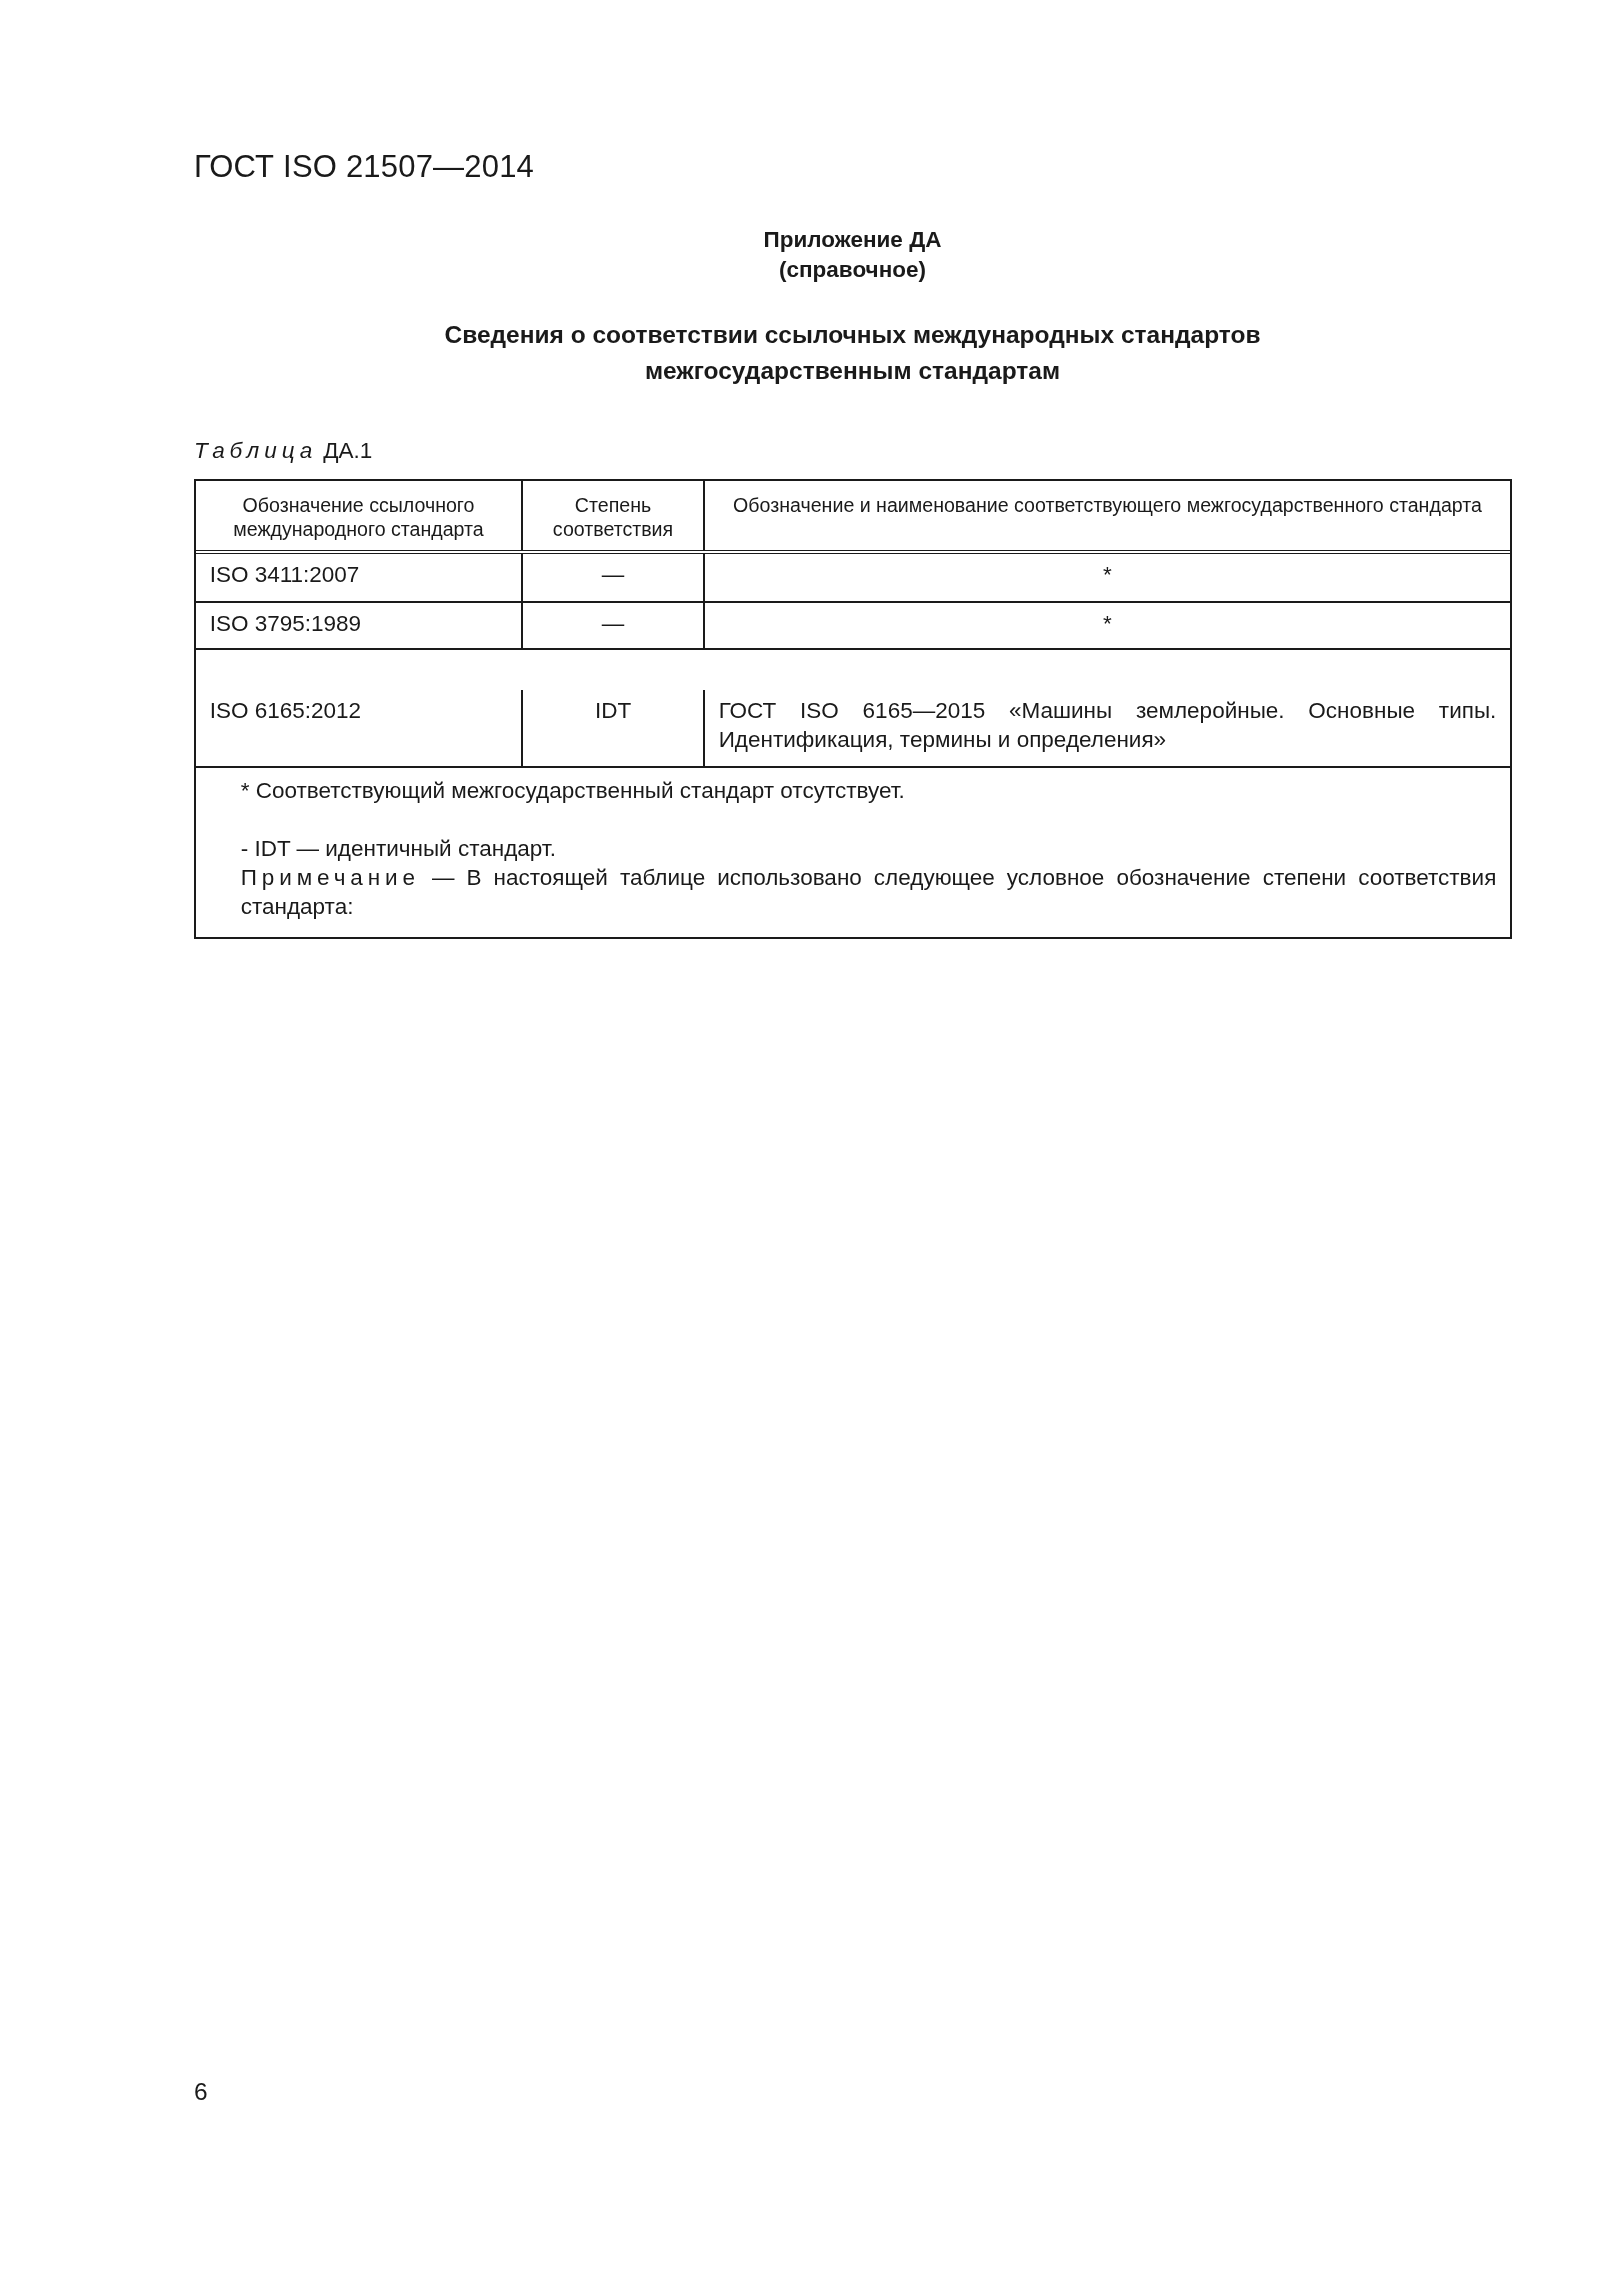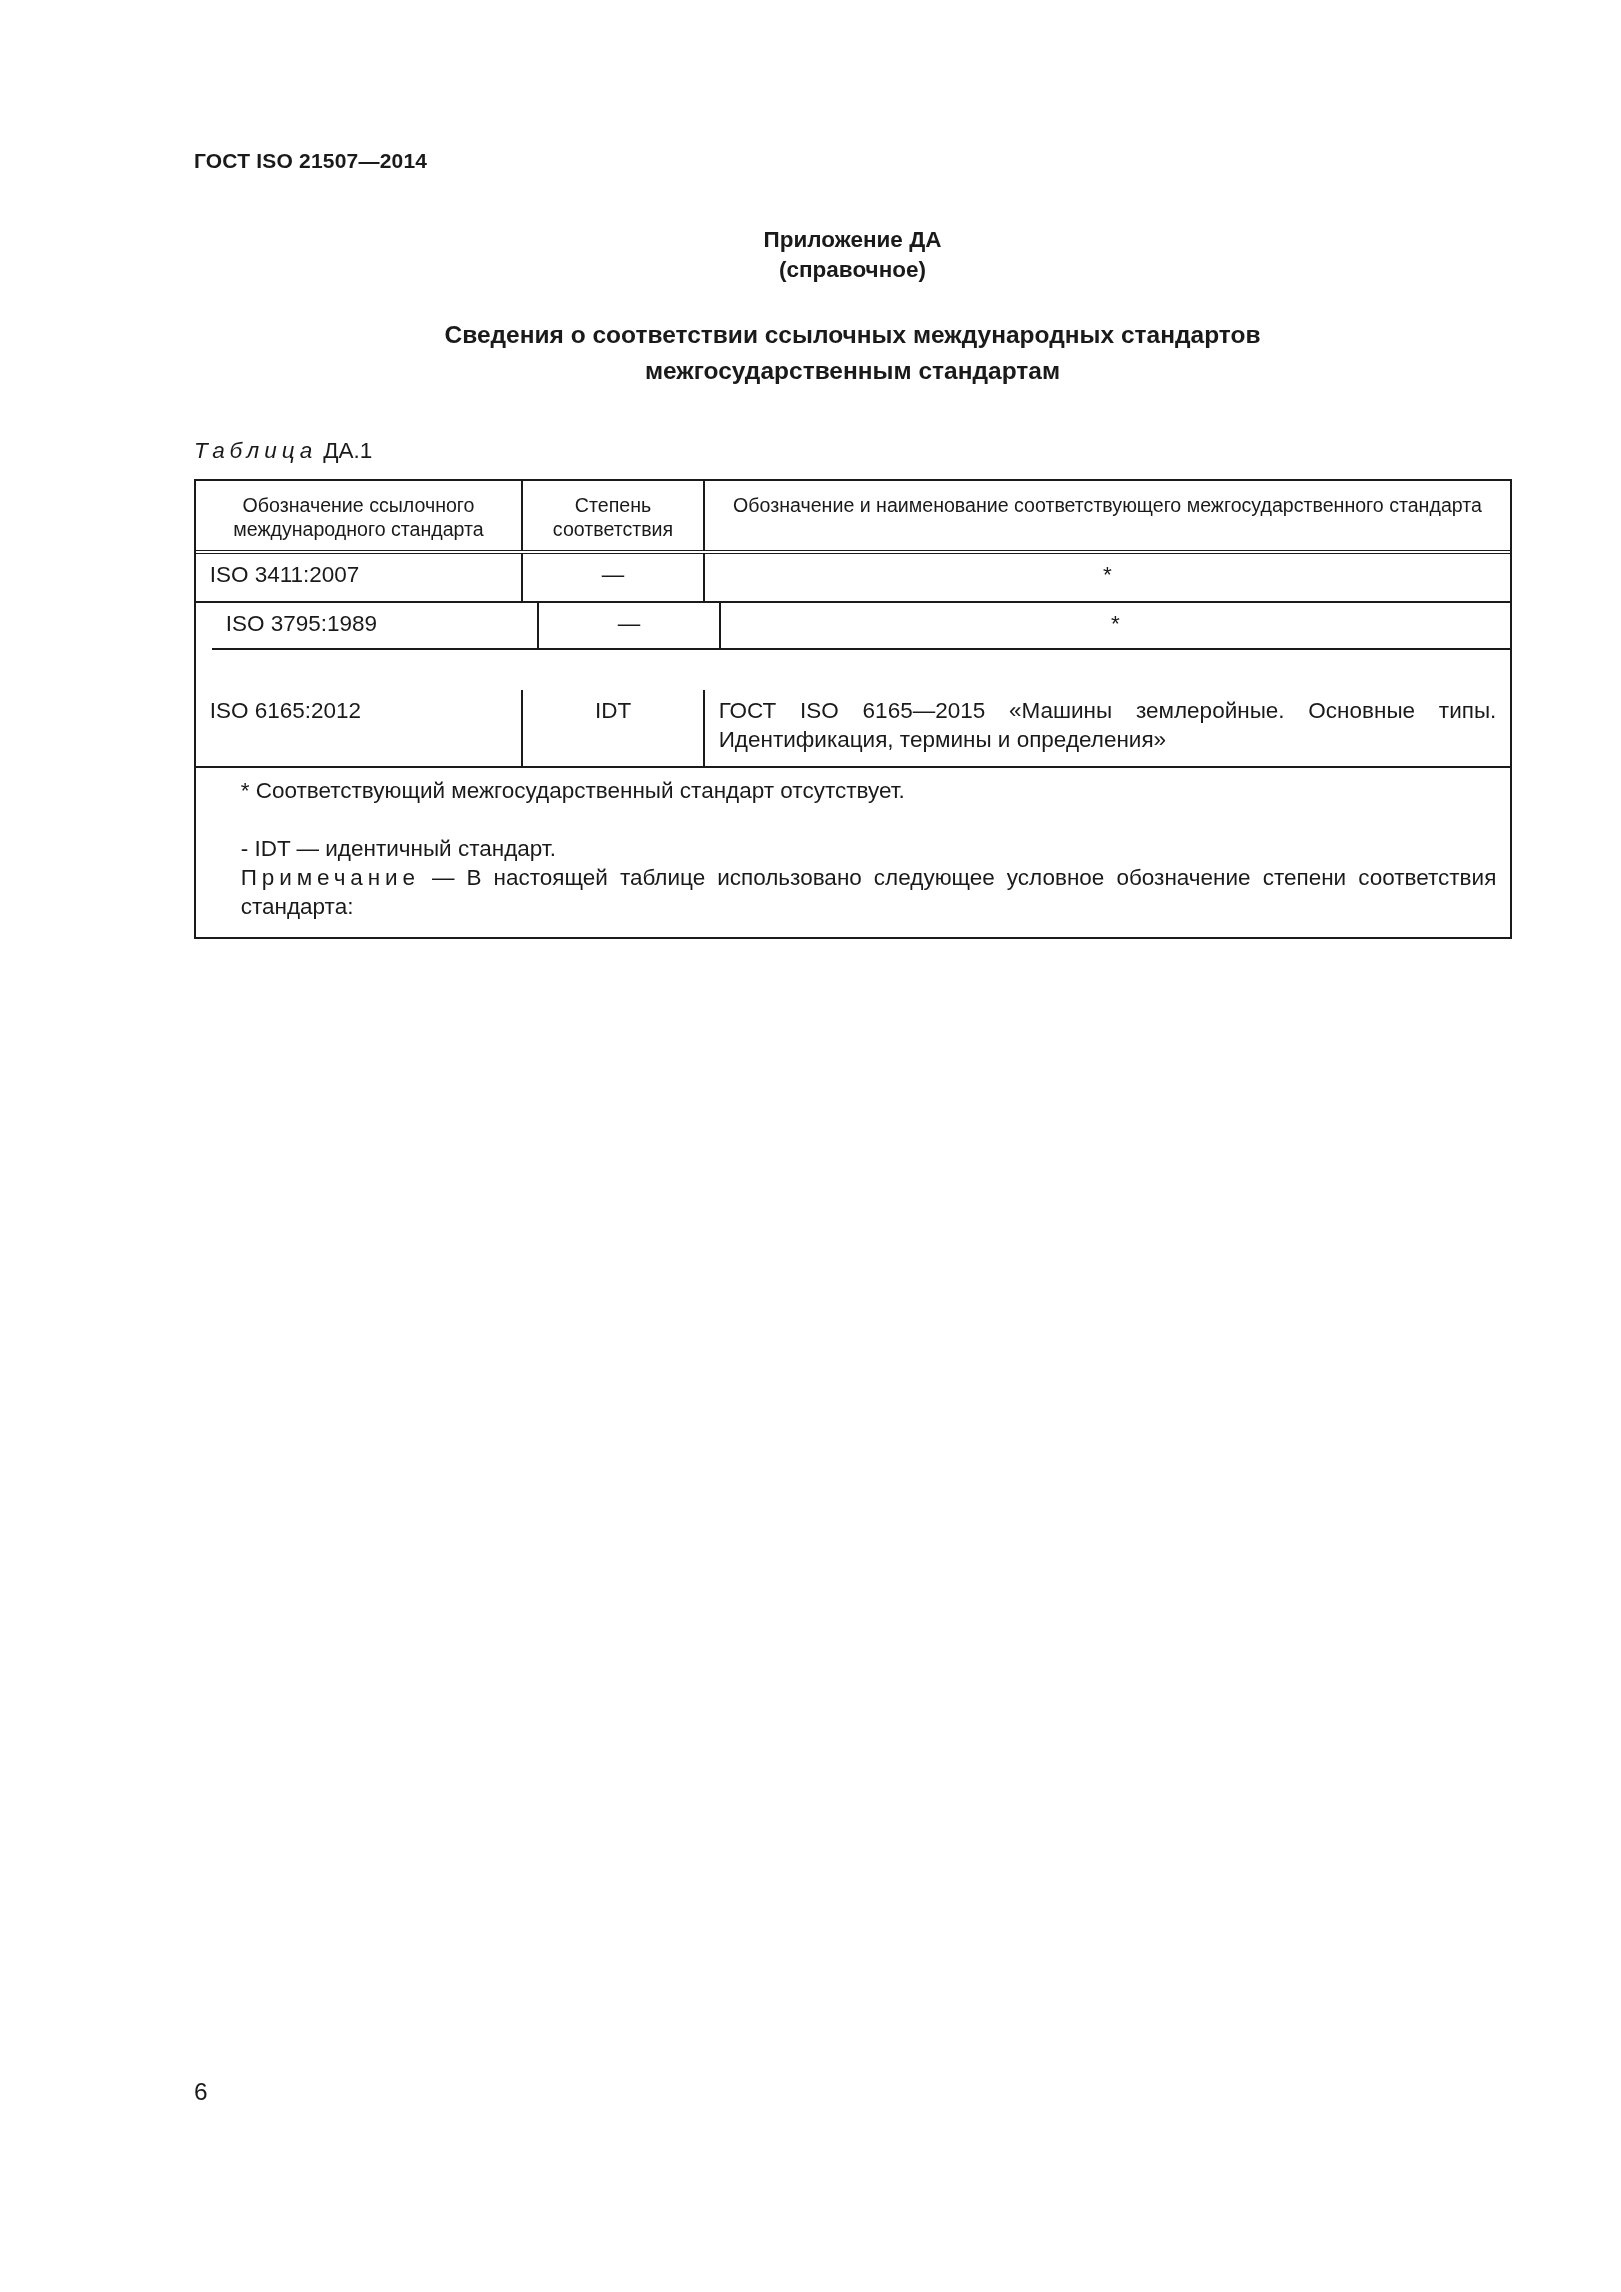--- a/index.html
+++ b/index.html
@@ -1,27 +1,27 @@
 <!DOCTYPE html>
 <html><head>
 <meta charset="utf-8">
 <style>
   html, body { margin: 0; padding: 0; background: #ffffff; }
   body { width: 1621px; height: 2293px; position: relative; overflow: hidden;
          font-family: "Liberation Sans", "DejaVu Sans", sans-serif; color: #1a1a1a; }
-  .doc-code { position: absolute; left: 194px; top: 149px; font-size: 21px; font-weight: bold; letter-spacing: 0.2px; }
+  .doc-code { position: absolute; left: 194px; top: 149px; font-size: 31px; font-weight: normal; letter-spacing: 0.2px; }
   .appendix { position: absolute; left: 0; width: 1705px; top: 225px; text-align: center; font-size: 22.5px; font-weight: bold; line-height: 30px; }
   .title { position: absolute; left: 0; width: 1705px; top: 317px; text-align: center; font-size: 24.5px; font-weight: bold; line-height: 36px; }
   .table-caption { position: absolute; left: 194px; top: 438px; font-size: 22.5px; }
   .table-caption .spaced { letter-spacing: 4.9px; font-style: italic; }
   .tbl { position: absolute; left: 194px; top: 479px; width: 1318px; border: 2.9px solid #1a1a1a; box-sizing: border-box; }
   .row { display: flex; border-bottom: 2px solid #1a1a1a; box-sizing: border-box; }
   .row.header { height: 73px; border-bottom: 4.9px double #1a1a1a; }
   .row.r1 { height: 49px; border-bottom-width: 2.9px; }
-  .row.r2 { height: 47px; margin-left: 16px; }
+  .row.r2 { height: 47px; }
   .row.r3 { height: 78px; border-bottom-width: 2.9px; margin-top: 40px; }
   .cell { box-sizing: border-box; padding: 5.9px 13.7px; font-size: 22.5px; line-height: 29px; }
   .c1 { width: 327px; border-right: 2px solid #1a1a1a; }
   .c2 { width: 182px; border-right: 2px solid #1a1a1a; text-align: center; }
   .c3 { flex: 1; }
   .header .cell { font-size: 19.6px; line-height: 24.5px; text-align: center; padding-top: 11.8px; }
   .center { text-align: center; }
   .justify { text-align: justify; }
   .footer { padding: 7.8px 13.7px 9.8px 13.7px; font-size: 22.5px; line-height: 29px; height: 169px; box-sizing: border-box; }
   .footer p { margin: 0; }

